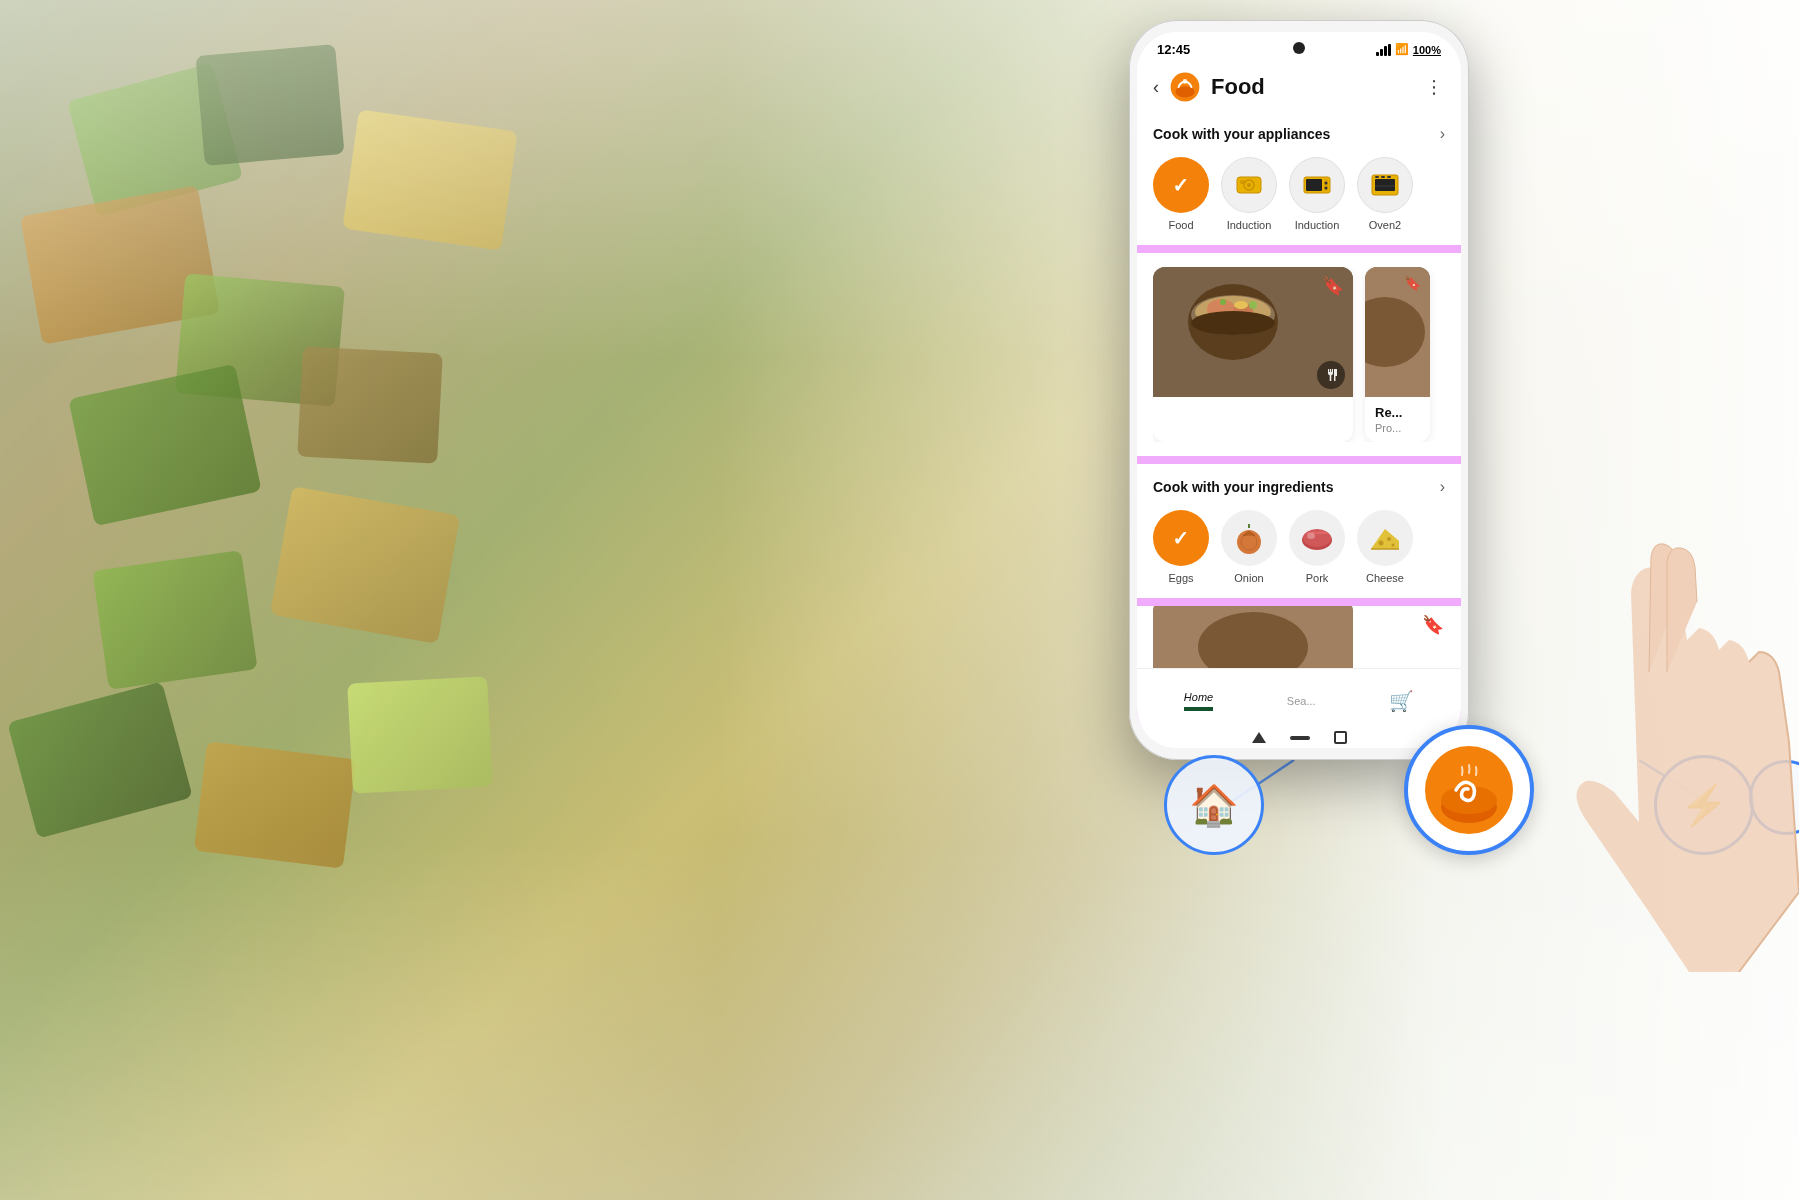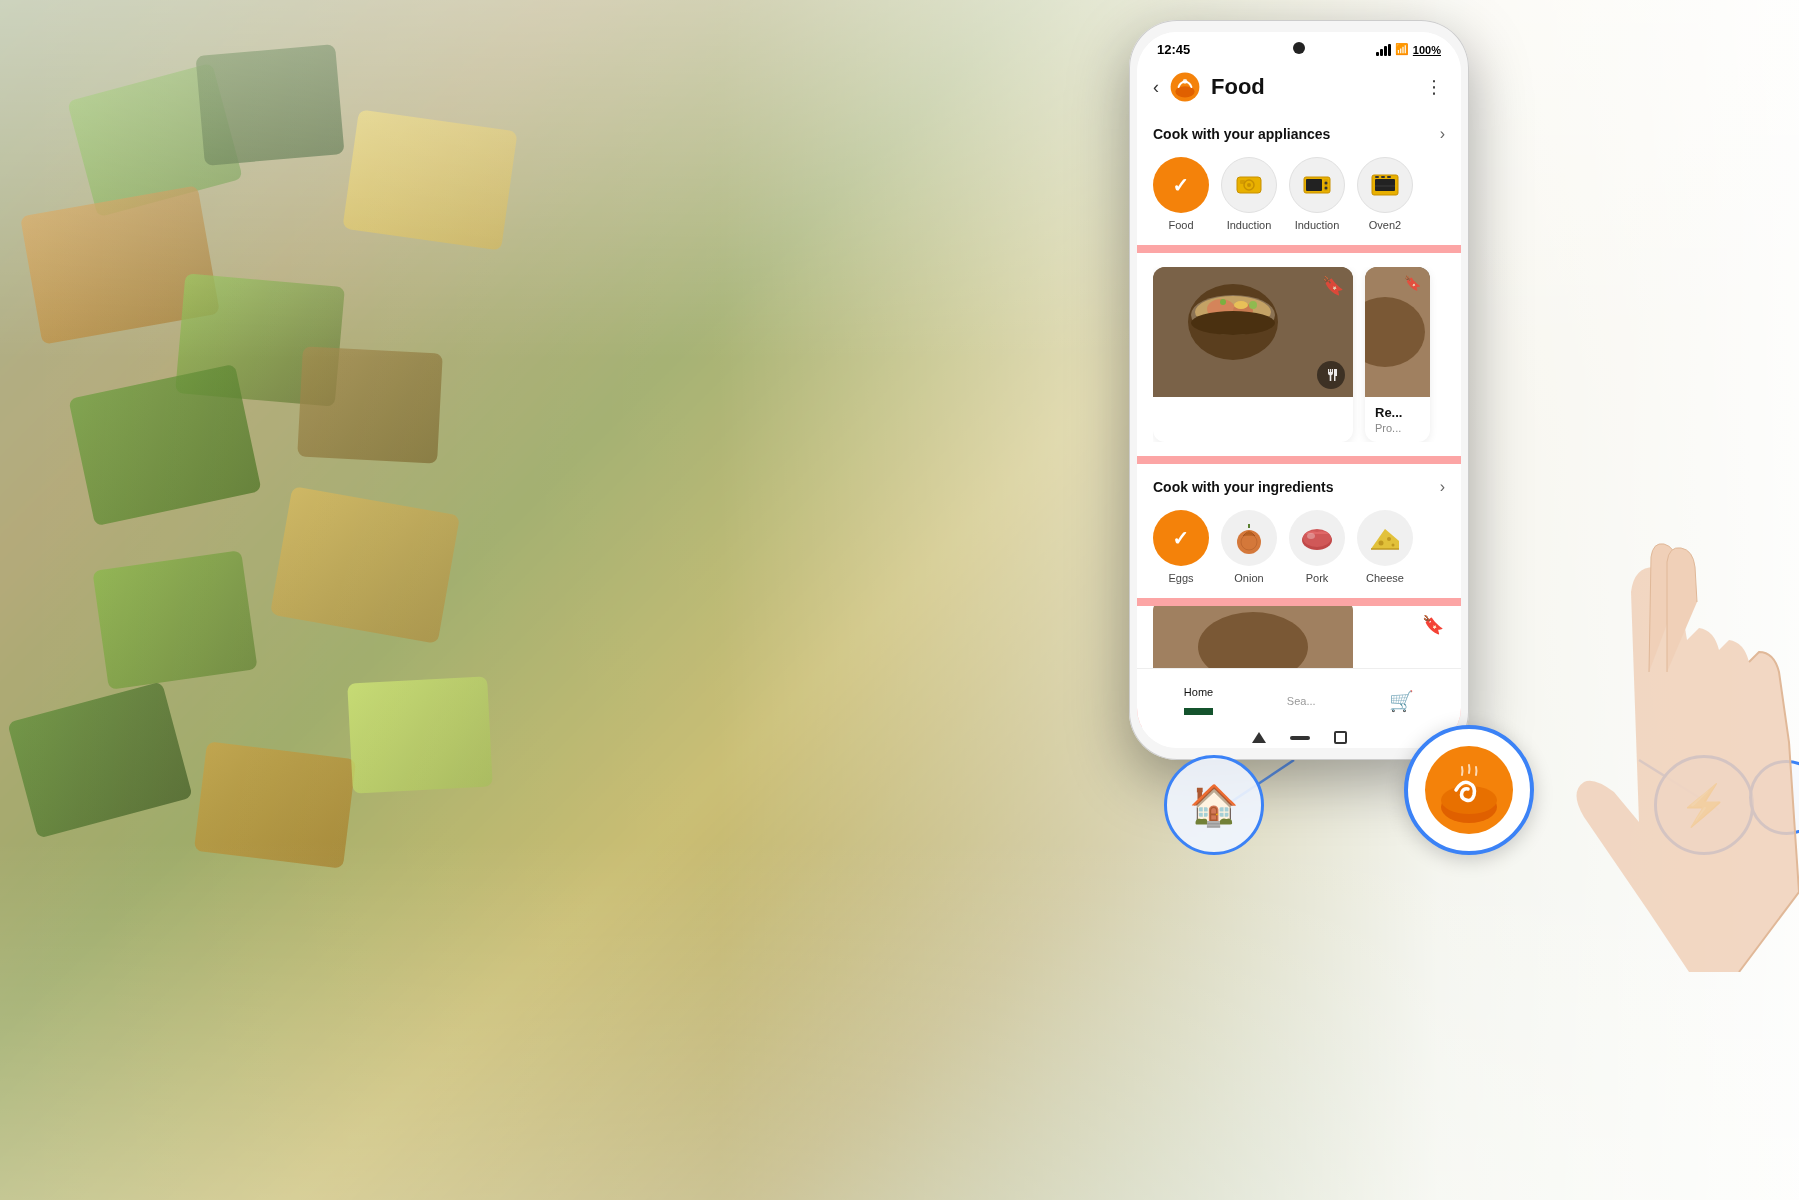--- a/index.html
+++ b/index.html
@@ -149,21 +149,21 @@
     .more-icon {
       font-size: 18px;
       color: #333;
       letter-spacing: 2px;
     }
 
     
     .app-content {
       overflow-y: auto;
       height: calc(100% - 100px);
-      background: #fca5a5;
+      background: #f0abfc;
     }
 
     
     .section {
       background: #fff;
       margin-bottom: 8px;
       padding: 14px 16px;
     }
 
     .section-header {
@@ -356,22 +356,23 @@
       flex-direction: column;
       align-items: center;
       gap: 4px;
       font-size: 11px;
       color: #999;
       cursor: pointer;
     }
 
     .nav-item.active {
       color: #111;
-      border-bottom: 7px solid #14532d;
-      padding-bottom: 10px;
+      border-bottom: 4px solid #14532d;
+      padding-bottom: 4px;
+      font-style: italic;
     }
 
     .nav-label {
       font-size: 11px;
       font-weight: 500;
     }
 
     .sys-nav-dot {
       width: 16px;
       height: 3px;

